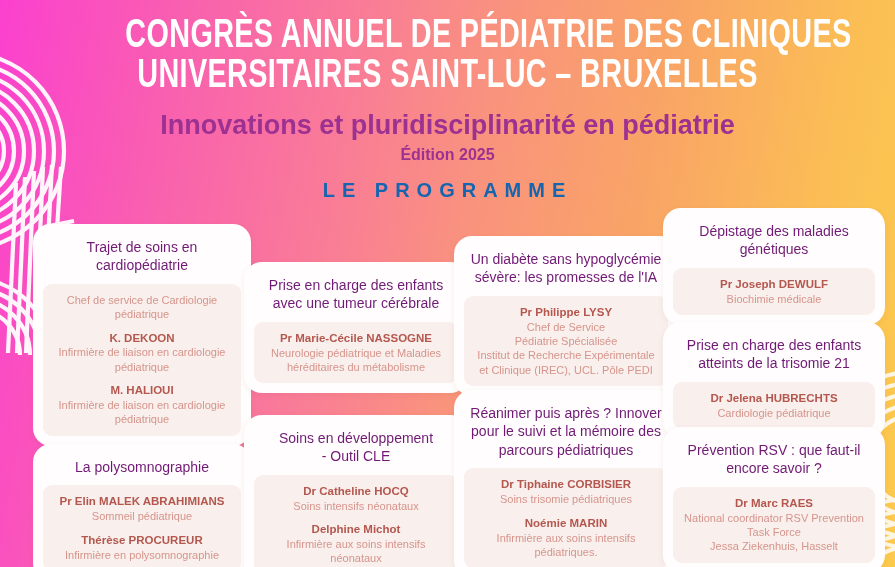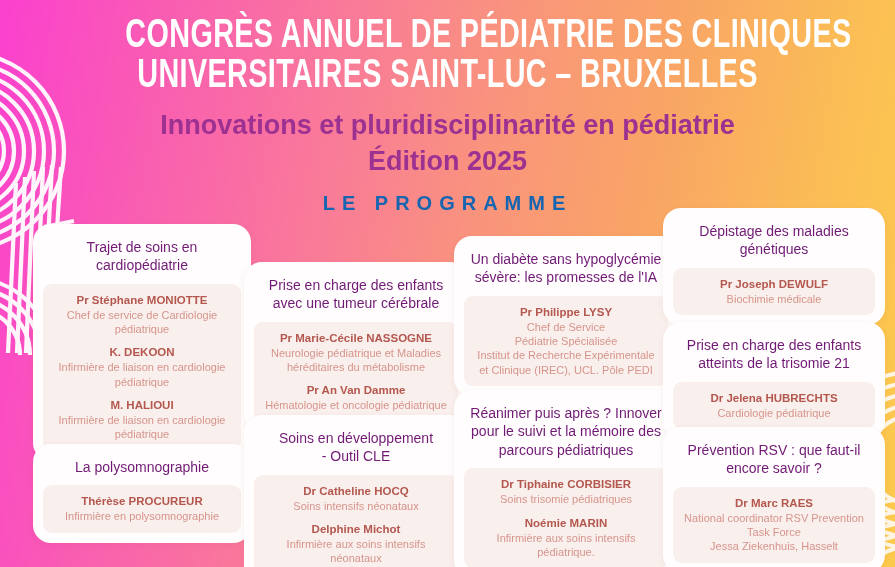--- a/index.html
+++ b/index.html
@@ -12,21 +12,21 @@
       #fb40cf 0%, #f95fb0 18%, #f97e95 38%,
       #f9947c 52%, #f9a466 68%, #fbbd55 86%, #fcca4c 100%);
   }
   .deco{position:absolute;pointer-events:none;}
   .deco path, .deco circle, .deco line{stroke:#fff;fill:none;}
 
   .header{position:absolute;top:0;left:0;right:0;text-align:center;}
   .main-title{margin:13px 0 0;color:#fff;font-weight:800;font-size:40px;line-height:1.0;letter-spacing:0.5px;}
   .title-line{display:block;transform:scaleX(0.72);transform-origin:50% 50%;white-space:nowrap;}
   .subtitle{margin-top:17px;font-size:27px;font-weight:800;color:#9c3191;}
-  .edition{margin-top:5px;font-size:27px;font-weight:800;color:#9c3191;}
+  .edition{margin-top:5px;font-size:16px;font-weight:800;color:#9c3191;}
   .program-label{margin-top:15px;font-size:20px;font-weight:800;letter-spacing:7px;color:#1565b0;}
 
   .card{
     position:absolute;
     background:#fffdfd;
     border-radius:18px;
     padding:10px 10px 10px;
     text-align:center;
     box-shadow:0 2px 6px rgba(150,60,60,0.08);
   }
@@ -96,54 +96,53 @@
     </h1>
     <div class="subtitle">Innovations et pluridisciplinarité en pédiatrie</div>
     <div class="edition">Édition 2025</div>
     <div class="program-label">LE PROGRAMME</div>
   </header>
 
   <section class="card" style="left:33px;top:224px;width:198px;">
     <h2 class="card-title">Trajet de soins en cardiopédiatrie</h2>
     <div class="panel">
       <div class="speaker">
-        <div class="speaker-name">Pr Stéphane MONIOTTE</div>
         <div class="speaker-role">Chef de service de Cardiologie pédiatrique</div>
       </div>
       <div class="speaker">
         <div class="speaker-name">K. DEKOON</div>
         <div class="speaker-role">Infirmière de liaison en cardiologie pédiatrique</div>
       </div>
       <div class="speaker">
         <div class="speaker-name">M. HALIOUI</div>
         <div class="speaker-role">Infirmière de liaison en cardiologie pédiatrique</div>
       </div>
     </div>
   </section>
 
   <section class="card" style="left:33px;top:444px;width:198px;">
     <h2 class="card-title">La polysomnographie</h2>
     <div class="panel">
       <div class="speaker">
+        <div class="speaker-name">Pr Elin MALEK ABRAHIMIANS</div>
+        <div class="speaker-role">Sommeil pédiatrique</div>
+      </div>
+      <div class="speaker">
         <div class="speaker-name">Thérèse PROCUREUR</div>
         <div class="speaker-role">Infirmière en polysomnographie</div>
       </div>
     </div>
   </section>
 
   <section class="card" style="left:244px;top:262px;width:204px;">
     <h2 class="card-title">Prise en charge des enfants avec une tumeur cérébrale</h2>
     <div class="panel">
       <div class="speaker">
         <div class="speaker-name">Pr Marie-Cécile NASSOGNE</div>
         <div class="speaker-role">Neurologie pédiatrique et Maladies héréditaires du métabolisme</div>
-      </div>
-      <div class="speaker">
-        <div class="speaker-name">Pr An Van Damme</div>
-        <div class="speaker-role">Hématologie et oncologie pédiatrique</div>
       </div>
     </div>
   </section>
 
   <section class="card" style="left:244px;top:415px;width:204px;">
     <h2 class="card-title">Soins en développement
 - Outil CLE</h2>
     <div class="panel">
       <div class="speaker">
         <div class="speaker-name">Dr Catheline HOCQ</div>
@@ -170,21 +169,21 @@
 
   <section class="card" style="left:454px;top:390px;width:204px;">
     <h2 class="card-title">Réanimer puis après ? Innover pour le suivi et la mémoire des parcours pédiatriques</h2>
     <div class="panel">
       <div class="speaker">
         <div class="speaker-name">Dr Tiphaine CORBISIER</div>
         <div class="speaker-role">Soins trisomie pédiatriques</div>
       </div>
       <div class="speaker">
         <div class="speaker-name">Noémie MARIN</div>
-        <div class="speaker-role">Infirmière aux soins intensifs pédiatrique.</div>
+        <div class="speaker-role">Infirmière aux soins intensifs pédiatriques.</div>
       </div>
     </div>
   </section>
 
   <section class="card" style="left:663px;top:208px;width:202px;">
     <h2 class="card-title">Dépistage des maladies génétiques</h2>
     <div class="panel">
       <div class="speaker">
         <div class="speaker-name">Pr Joseph DEWULF</div>
         <div class="speaker-role">Biochimie médicale</div>

